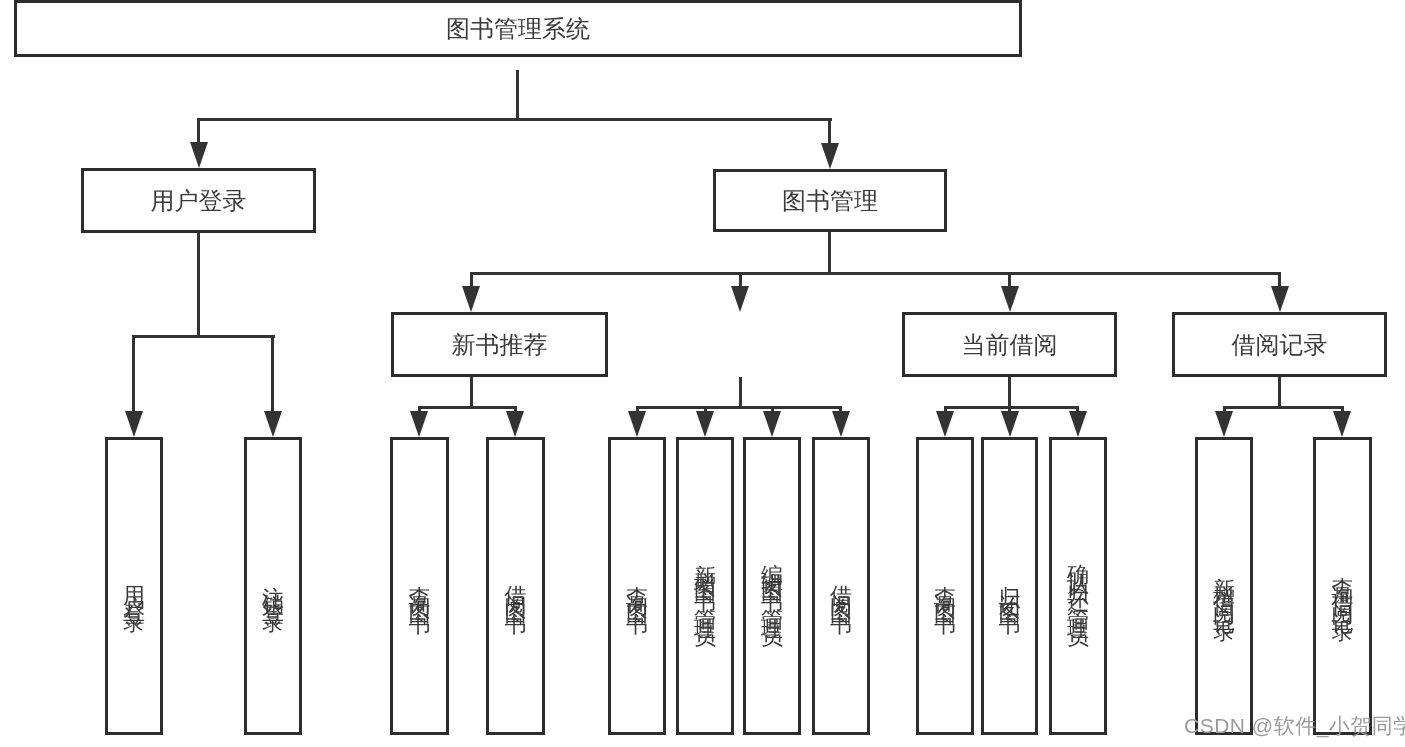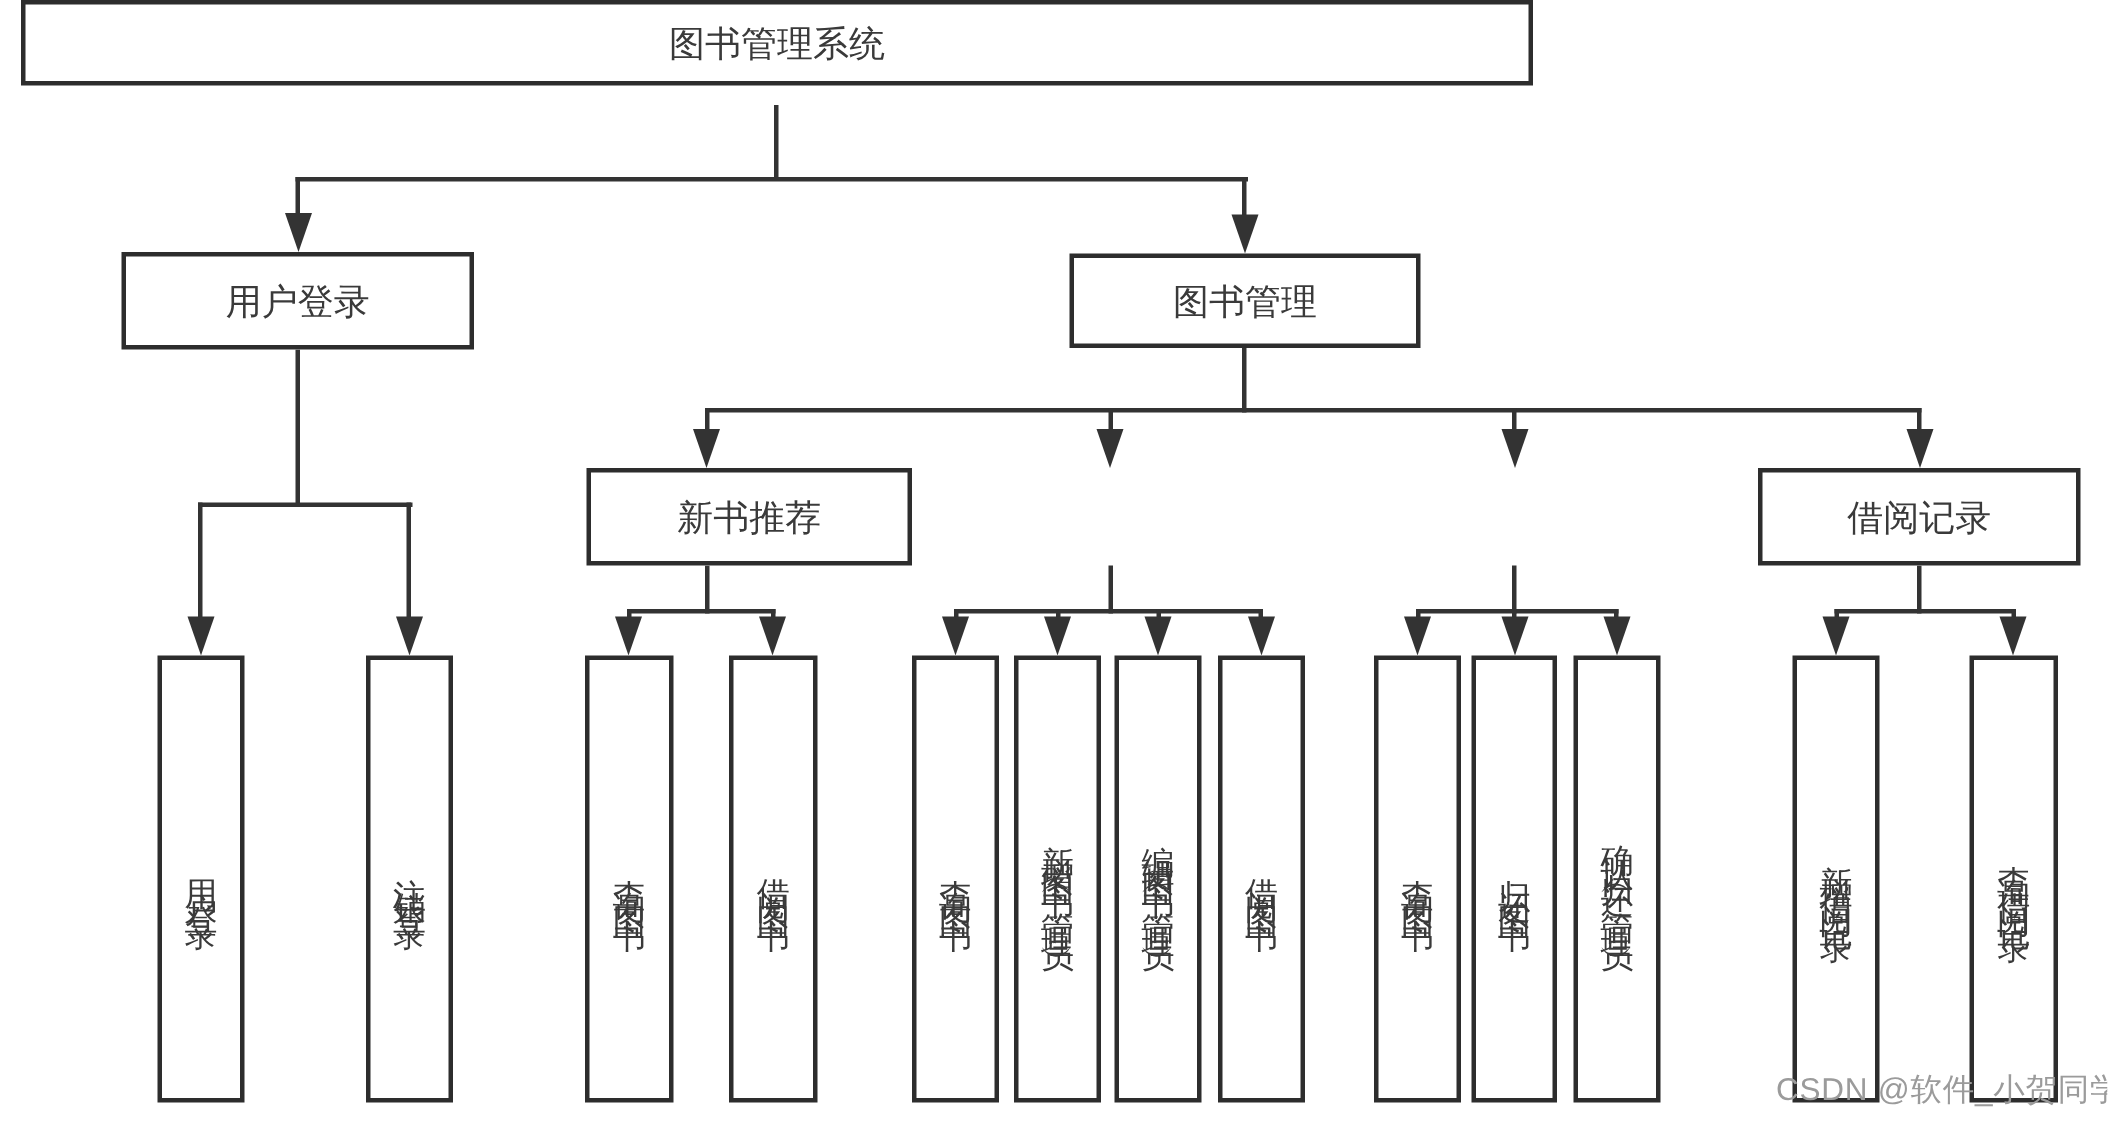--- a/index.html
+++ b/index.html
@@ -66,20 +66,23 @@
   <div class="arrow" style="left:462px;top:286px;"></div>
   <div class="vline" style="left:739px;top:272px;height:18px;"></div>
   <div class="arrow" style="left:731px;top:286px;"></div>
   <div class="vline" style="left:1008px;top:272px;height:18px;"></div>
   <div class="arrow" style="left:1001px;top:286px;"></div>
   <div class="vline" style="left:1278px;top:272px;height:18px;"></div>
   <div class="arrow" style="left:1271px;top:286px;"></div>
 
   <div class="box" style="left:363px;top:312px;width:217px;height:65px;margin-left:28px;">
     <span>新书推荐</span>
+  </div>
+  <div class="box" style="left:902px;top:312px;width:215px;height:65px;">
+    <span>当前借阅</span>
   </div>
   <div class="box" style="left:1172px;top:312px;width:215px;height:65px;">
     <span>借阅记录</span>
   </div>
 
   <div class="vline" style="left:470px;top:377px;height:32px;"></div>
   <div class="hline" style="left:418px;top:406px;width:99px;"></div>
   <div class="vline" style="left:418px;top:406px;height:10px;"></div>
   <div class="arrow" style="left:410px;top:411px;"></div>
   <div class="vline" style="left:514px;top:406px;height:10px;"></div>

